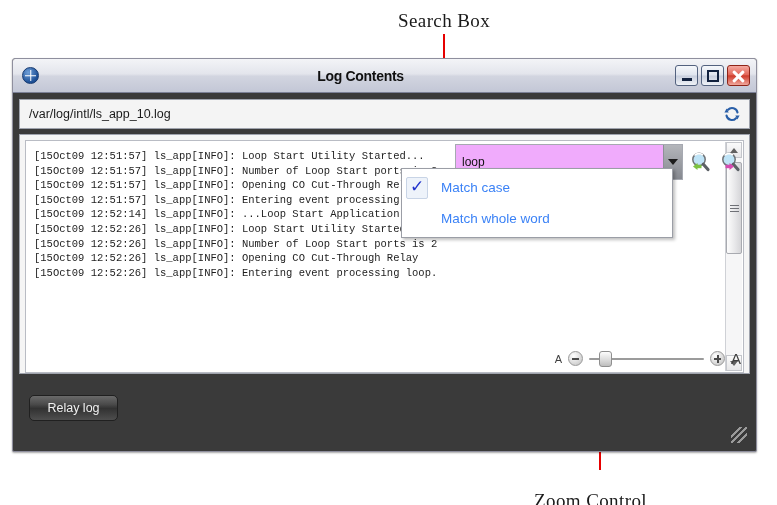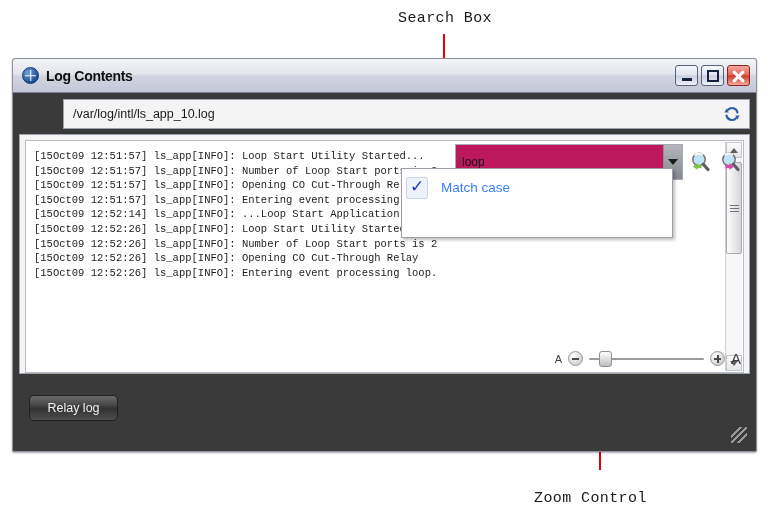--- a/index.html
+++ b/index.html
@@ -8,22 +8,22 @@
     width: 777px; height: 505px;
     background: #ffffff;
     font-family: "Liberation Sans", sans-serif;
     overflow: hidden;
   }
   #root { position: relative; width: 777px; height: 505px; }
 
   
   .annot-label {
     position: absolute;
-    font-family: Liberation Mono, monospace;
-    font-size: 15px;
+    font-family: Liberation Serif, serif;
+    font-size: 19px;
     color: #1a1a1a;
     letter-spacing: 0.4px;
     white-space: nowrap;
   }
   .annot-line {
     position: absolute;
     background: #e60000;
     width: 2px;
   }
 
@@ -39,20 +39,21 @@
   }
   .titlebar {
     position: relative;
     height: 34px;
     background: linear-gradient(to bottom, #f3f4f7 0%, #e3e5ec 45%, #d2d5e0 52%, #c3c7d6 100%);
     border-bottom: 1px solid #7b8096;
     border-radius: 2px 2px 0 0;
     display: flex;
     align-items: center;
     padding: 0 4px 0 9px;
+    text-align: center;
   }
   .title-icon {
     width: 17px; height: 17px;
     border-radius: 50%;
     background: radial-gradient(circle at 35% 30%, #6f9fd8, #1d4f96 70%);
     border: 1px solid #163a70;
     position: relative;
     flex: 0 0 auto;
     margin-right: 7px;
   }
@@ -104,21 +105,20 @@
   .win-body { position: relative; padding: 6px; height: calc(100% - 34px); }
 
   .path-row {
     position: relative;
     height: 30px;
     background: #f4f4f4;
     border: 1px solid #9fa3ad;
     display: flex;
     align-items: center;
     padding: 0 4px 0 9px;
-    margin-left: 44px;
   }
   .path-text {
     font-size: 12.5px;
     color: #1b1b1b;
     flex: 1 1 auto;
     font-family: "Liberation Sans", sans-serif;
   }
   .refresh-btn {
     width: 26px; height: 26px;
     position: relative;
@@ -186,21 +186,21 @@
     position: absolute;
     right: 6px; top: 9px;
     display: flex;
     align-items: center;
     gap: 5px;
     z-index: 6;
   }
   .combo {
     position: relative;
     width: 228px; height: 36px;
-    background: #be185d;
+    background: #f0abfc;
     border: 1px solid #a6a9b1;
     display: flex;
     align-items: center;
   }
   .combo input {
     border: 0; outline: 0; background: transparent;
     font-family: "Liberation Sans", sans-serif;
     font-size: 12px; color: #111;
     padding: 0 4px 0 6px;
     width: 200px; height: 100%;
@@ -411,20 +411,21 @@
           </div>
         </div>
 
         <div class="menu">
           <div class="menu-item">
             <span class="chk on"></span>
             <span>Match case</span>
           </div>
           <div class="menu-item">
             <span class="chk off"></span>
+            <span>Match whole word</span>
           </div>
         </div>
 
         <div class="zoom-row">
           <span class="za-small">A</span>
           <span class="circ-btn"></span>
           <span class="slider">
             <span class="slider-track"></span>
             <span class="slider-thumb" style="left: 9%;"></span>
           </span>

